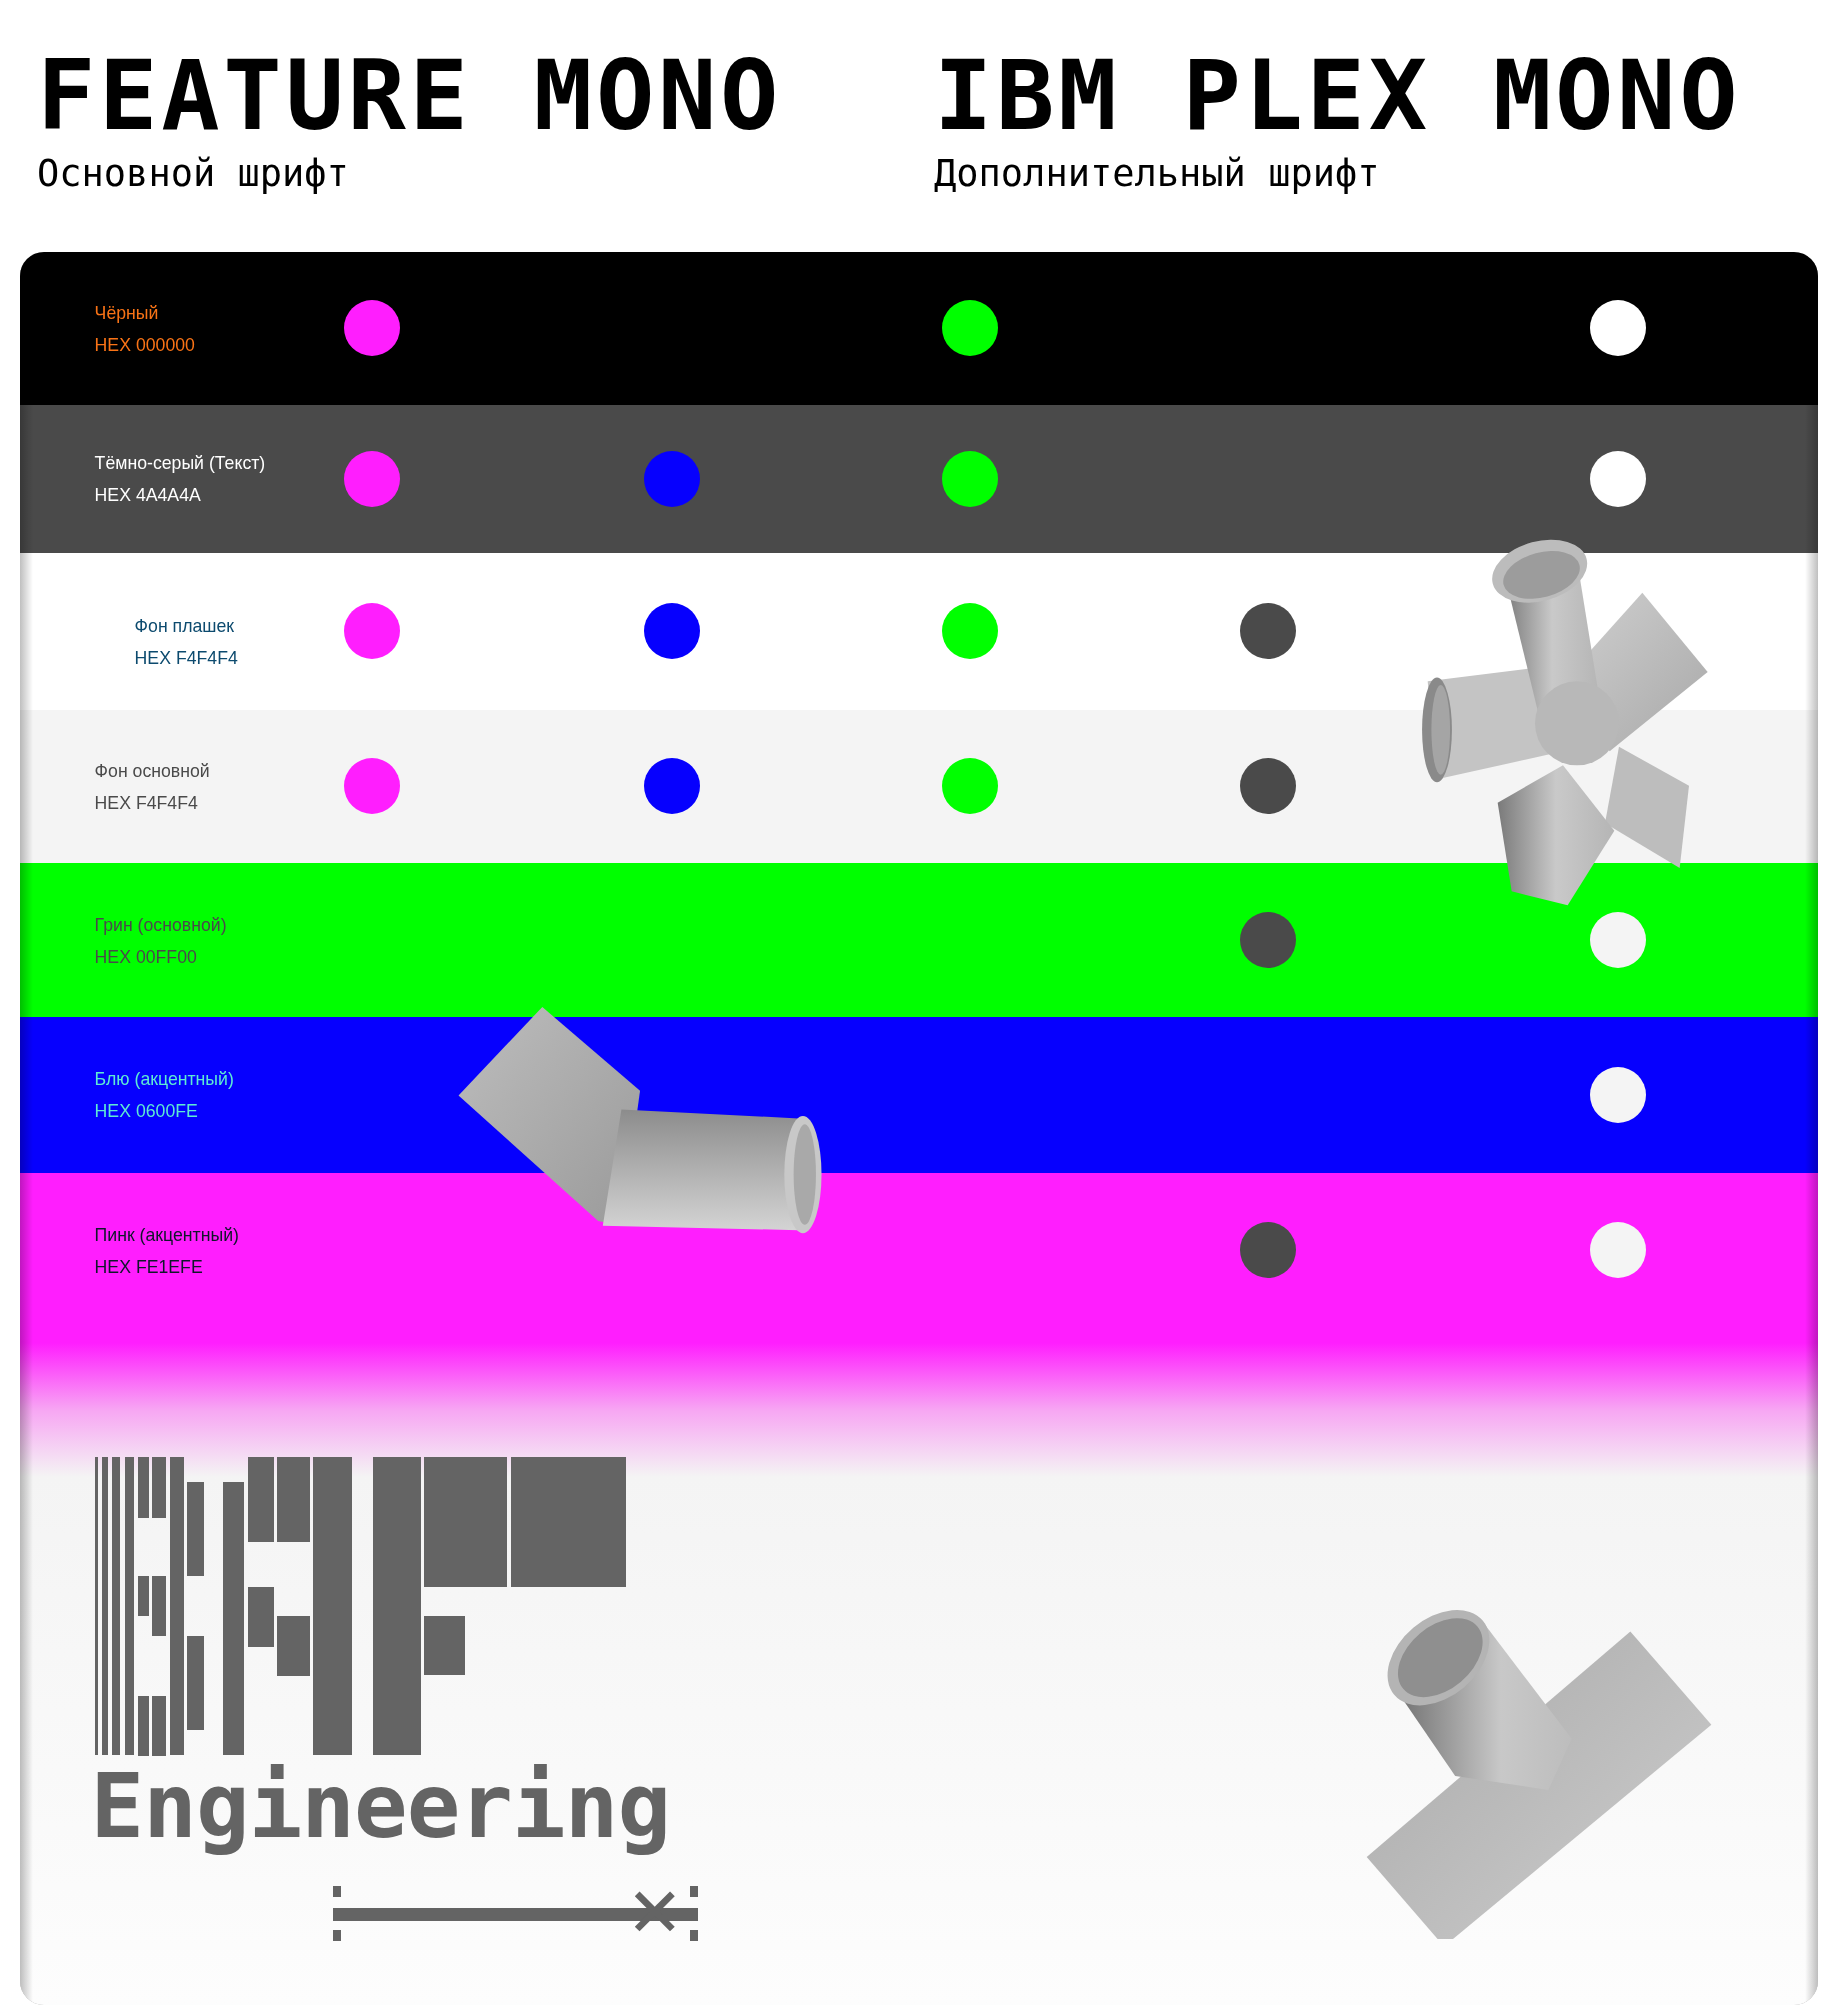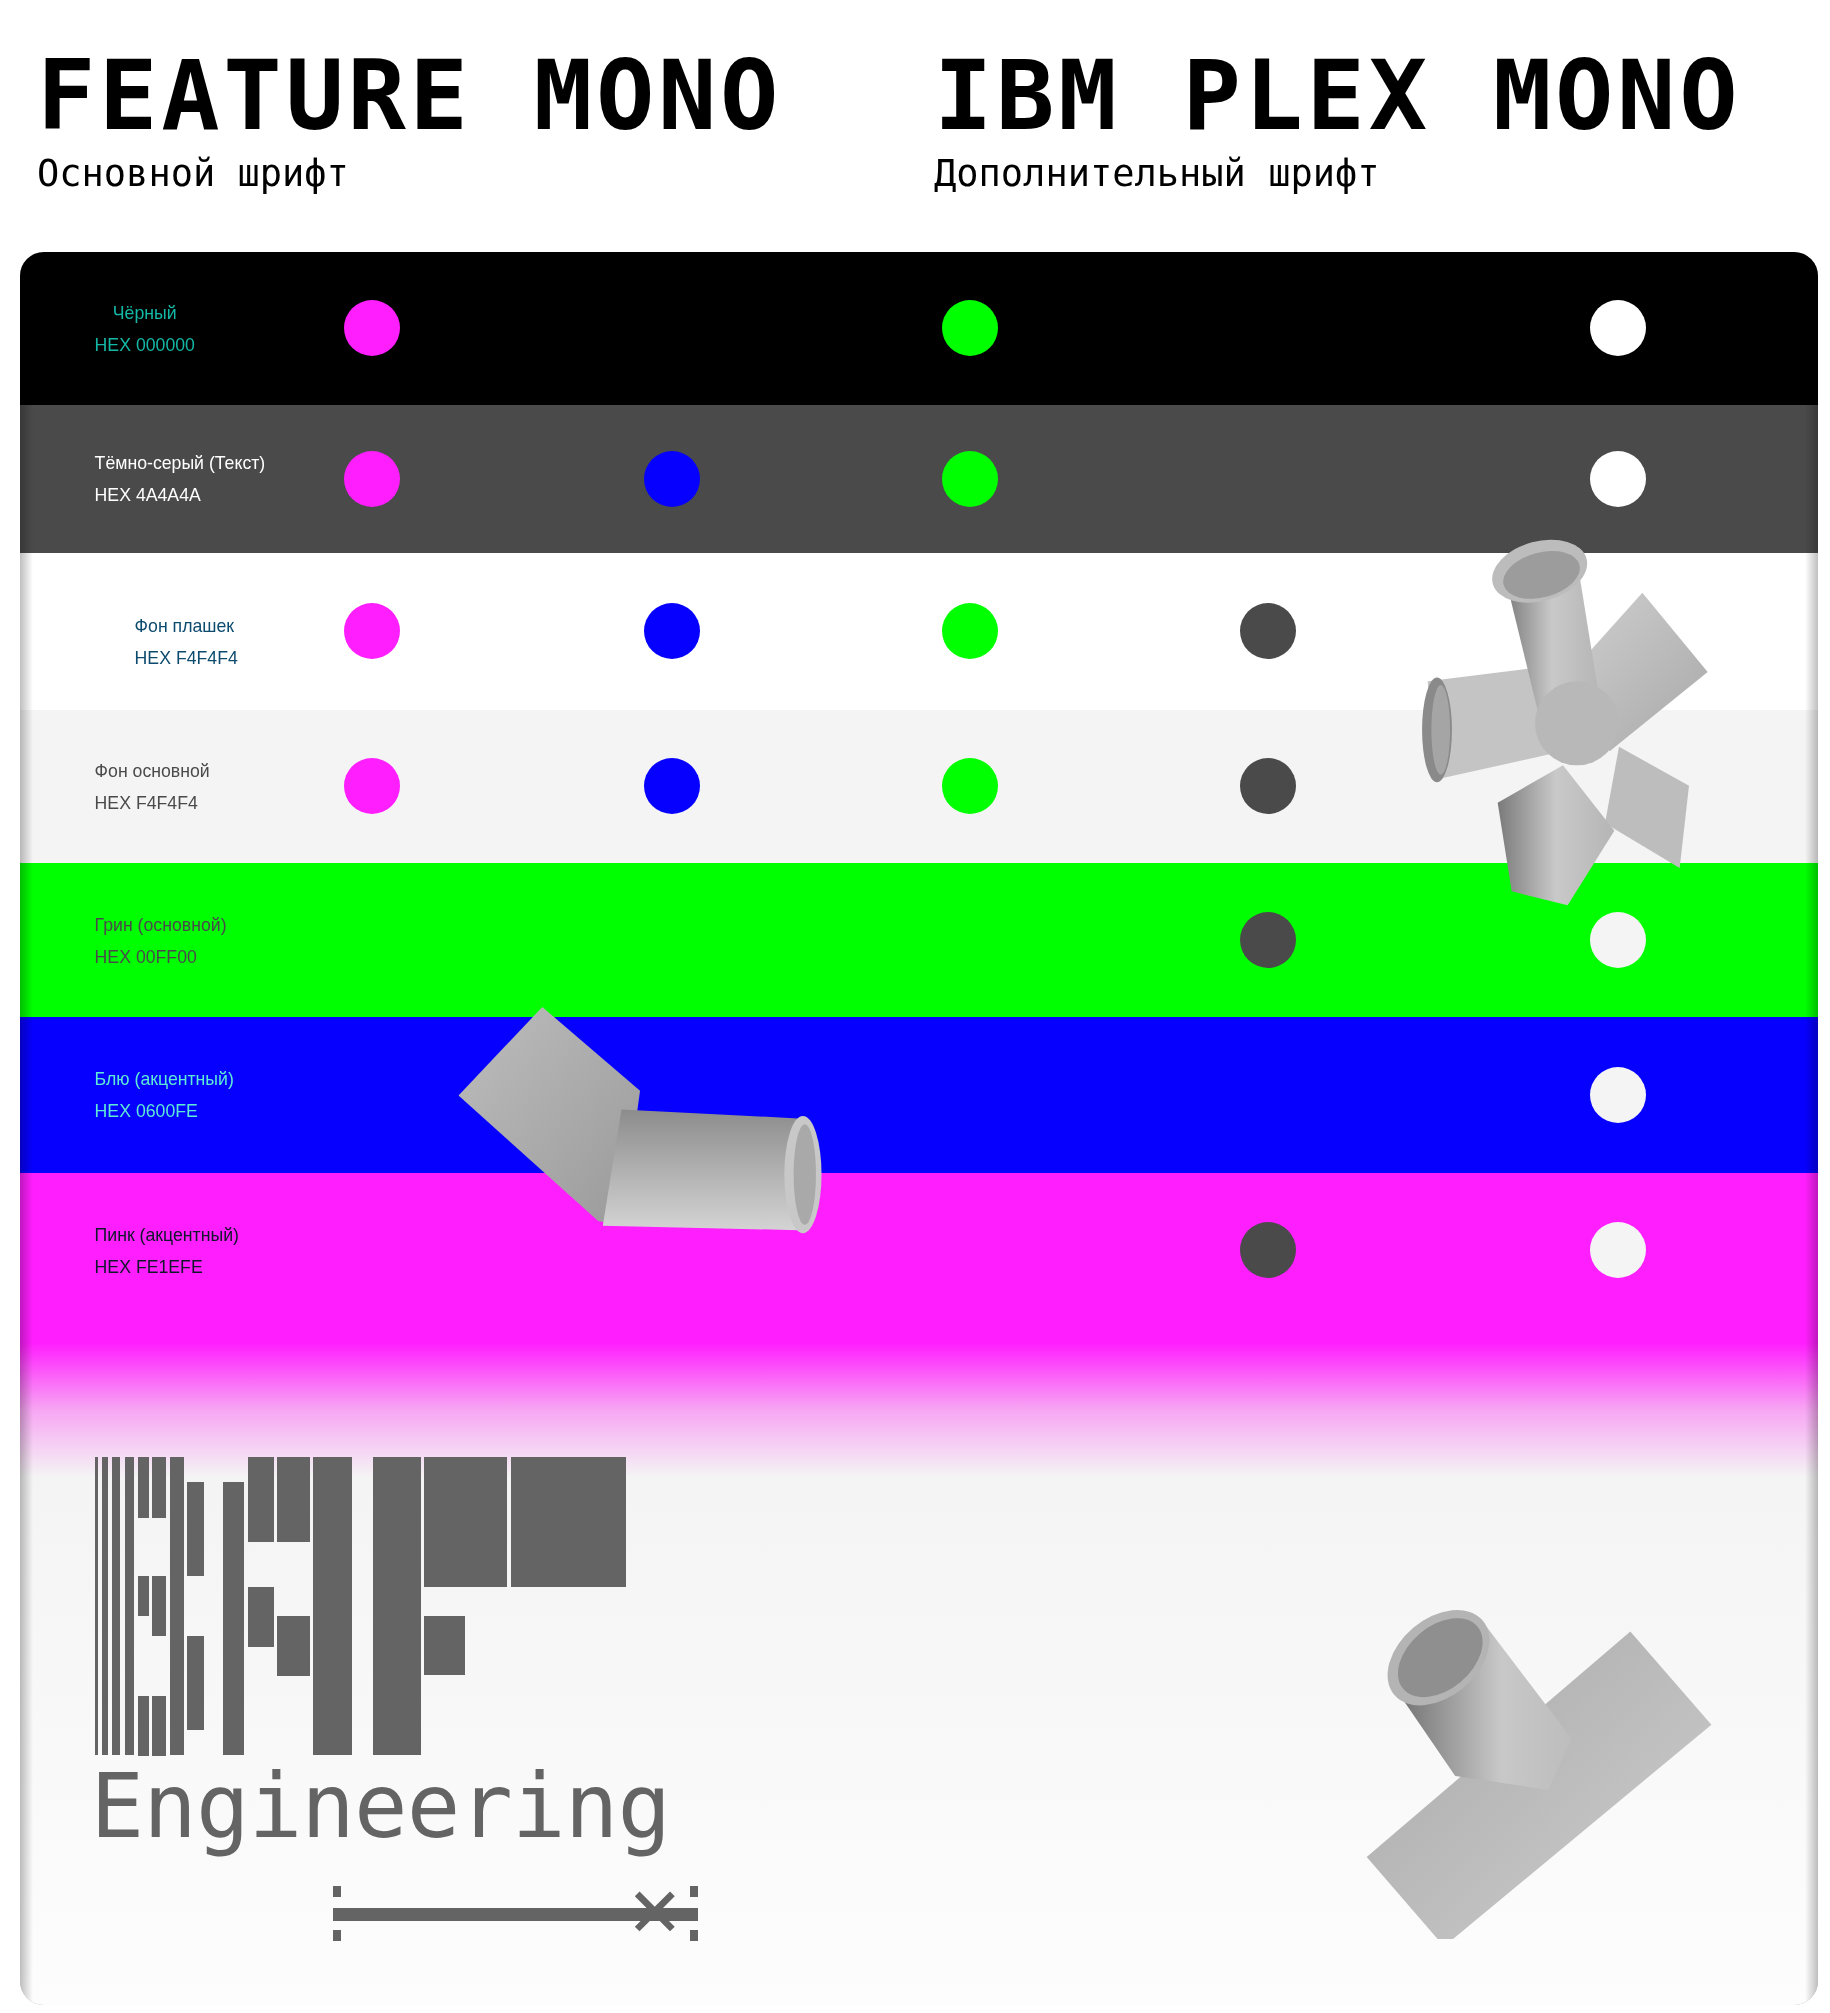--- a/index.html
+++ b/index.html
@@ -9,36 +9,36 @@
   .card { position:absolute; left:19.6px; top:252px; width:1798px; height:1753px; border-radius:24px; overflow:hidden; background:#f4f4f4;
           box-shadow: inset 7.5px 0 9.3px -5.6px rgba(0,0,0,0.35), inset -7.5px 0 9.3px -5.6px rgba(0,0,0,0.35), inset 0 -7.5px 9.3px -5.6px rgba(0,0,0,0.3); }
   .row { position:absolute; left:0; width:100%; }
   .row .label { position:absolute; left:75px; font-size:17.7px; line-height:32px; }
   .row .hex { display:block; }
   .dot { position:absolute; width:56px; height:56px; border-radius:50%; }
   .fade { position:absolute; left:0; width:100%; }
   .shadow-edge { position:absolute; top:0; bottom:0; width:13px; pointer-events:none; }
   .logo { position:absolute; }
   .logo div { position:absolute; background:#646464; }
-  .eng { position:absolute; font-family:"DejaVu Sans Mono", monospace; color:#646464; font-weight:normal; line-height:1; }
+  .eng { position:absolute; font-family:"DejaVu Sans Mono", monospace; color:#646464; font-weight:bold; line-height:1; }
   .pipe { position:absolute; }
 </style>
 </head>
 <body>
 
 <div class="font-title" style="left:37px; top:47px;">FEATURE MONO</div>
 <div class="font-sub" style="left:37px; top:155px;">Основной шрифт</div>
 <div class="font-title" style="left:934px; top:47px;">IBM PLEX MONO</div>
 <div class="font-sub" style="left:934px; top:155px;">Дополнительный шрифт</div>
 
 <div class="card">
 
   <div id="rows">
       <div class="row" style="top: 0px; height: 153px; background: rgb(0, 0, 0);">
-        <div class="label" style="top: 45px; color: #14b8a6; text-align: center;">
+        <div class="label" style="top: 45px; color: #f97316;">
           <span class="hex">Чёрный</span>
           <span class="hex">HEX  000000</span>
         </div>
         <div class="dot" style="left: 324px; top: 48px; background: rgb(255, 30, 254);"></div>
         <div class="dot" style="left: 922px; top: 48px; background: rgb(0, 255, 0);"></div>
         <div class="dot" style="left: 1570px; top: 48px; background: rgb(255, 255, 255);"></div>
       </div>
       <div class="row" style="top: 153px; height: 148px; background: rgb(74, 74, 74);">
         <div class="label" style="top: 42px; color: rgb(255, 255, 255);">
           <span class="hex">Тёмно-серый (Текст)</span>

